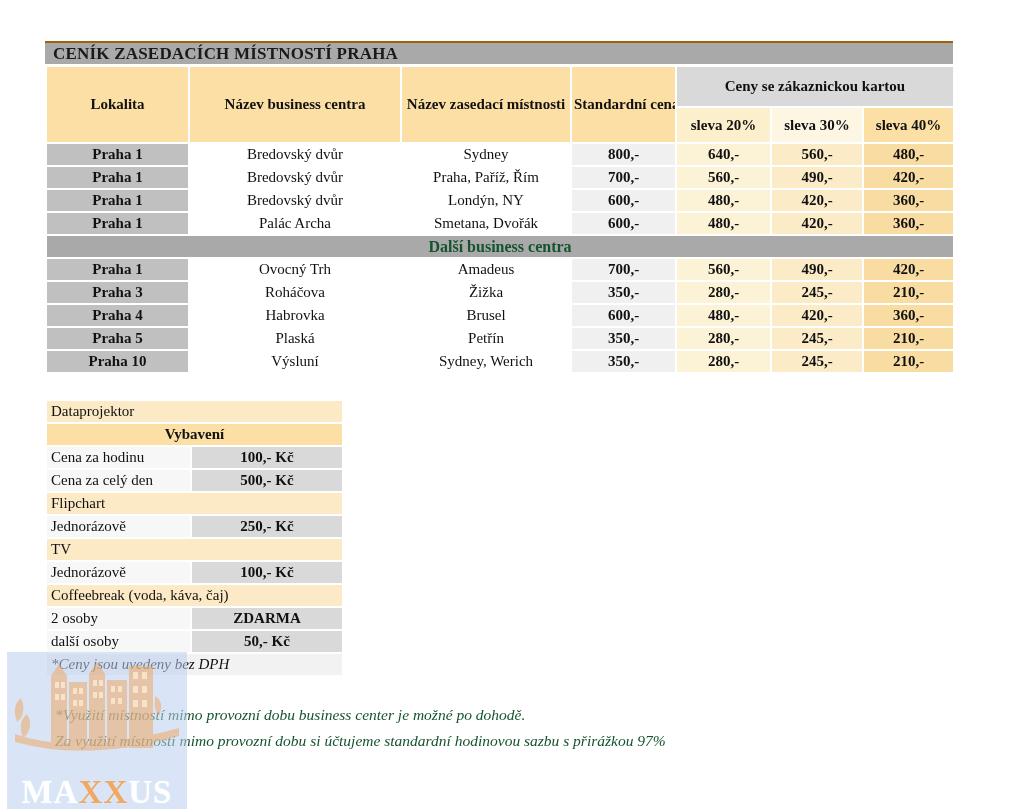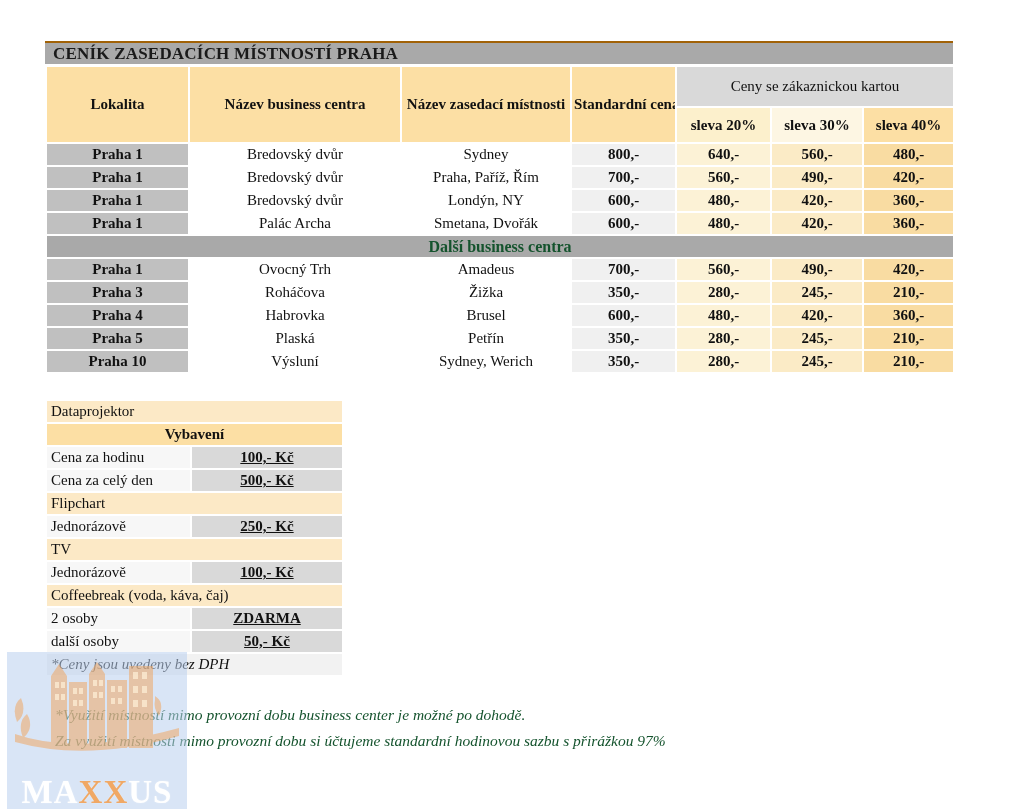--- a/index.html
+++ b/index.html
@@ -37,21 +37,21 @@
     border:2px solid #ffffff;
     font-size:15px;text-align:center;vertical-align:middle;
     padding:0 2px;overflow:hidden;white-space:nowrap;
   }
   col.c-lok{width:143px;} col.c-bus{width:212px;} col.c-room{width:170px;}
   col.c-std{width:105px;} col.c-s20{width:95px;} col.c-s30{width:92px;} col.c-s40{width:91px;}
 
   tr.hdr1{height:41px;} tr.hdr2{height:36px;}
   th.h-orange{background:var(--accent-orange);font-weight:bold;font-size:15px;white-space:normal;line-height:1.25;}
   th.h-room{font-size:14px;white-space:nowrap;}
-  th.h-cards{background:var(--card-gray);font-weight:normal;font-size:16px;}
+  th.h-cards{background:var(--card-gray);font-weight:bold;font-size:16px;}
   th.h-s20{background:var(--s20h);} th.h-s30{background:var(--s30h);} th.h-s40{background:var(--accent-orange);}
 
   tr.data-row{height:23px;}
   td.lok{background:var(--praha-gray);font-weight:bold;}
   td.bus,td.room{background:#ffffff;}
   td.std{background:var(--std-gray);font-weight:bold;}
   td.p20{background:var(--s20);font-weight:bold;}
   td.p30{background:var(--s30);font-weight:bold;}
   td.p40{background:var(--s40);font-weight:bold;}
   tr.section-row{height:23px;}
@@ -60,21 +60,21 @@
   .equip-block{position:absolute;left:45px;top:399px;width:297px;}
   table.equip{border-collapse:collapse;width:297px;table-layout:fixed;}
   col.e-label{width:145px;} col.e-val{width:152px;}
   table.equip td,table.equip th{
     border:2px solid #ffffff;font-size:15px;vertical-align:middle;
     padding:0 4px;white-space:nowrap;overflow:hidden;height:23px;
   }
   th.e-hdr{background:var(--accent-orange);font-weight:bold;text-align:center;font-size:16px;height:22px;}
   td.e-cat{background:var(--category-cream);text-align:left;font-size:15.5px;}
   td.e-lab{background:var(--label-light);text-align:left;font-size:15.5px;}
-  td.e-val{background:var(--value-gray);text-align:center;font-weight:bold;text-decoration:underline;}
+  td.e-val{background:var(--value-gray);text-align:center;font-weight:bold;}
   td.e-val-merged-top{border-bottom:none;}
   td.e-val-merged-bot{border-top:none;}
   td.e-foot{background:var(--footnote-gray);font-style:italic;text-align:left;font-size:14.5px;}
 
   .notes{position:absolute;left:55px;top:702px;width:900px;font-style:italic;font-size:15.5px;line-height:26px;color:#14532d;}
 
   .logo{
     position:absolute;left:7px;top:652px;width:180px;height:183px;
     background:var(--logo-blue);z-index:5;pointer-events:none;
     font-family:Liberation Serif, serif;

